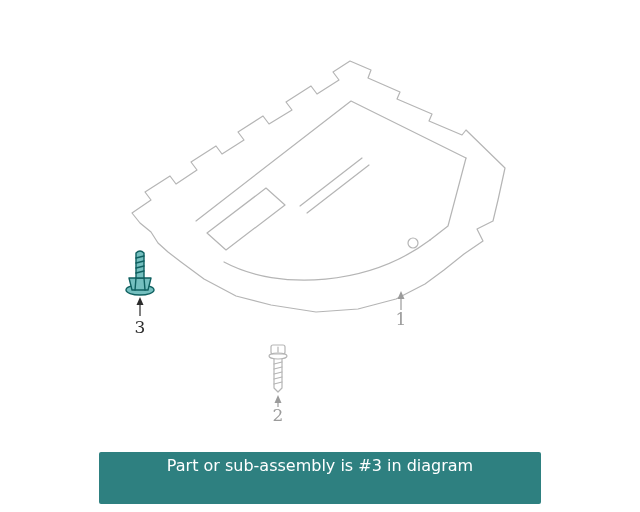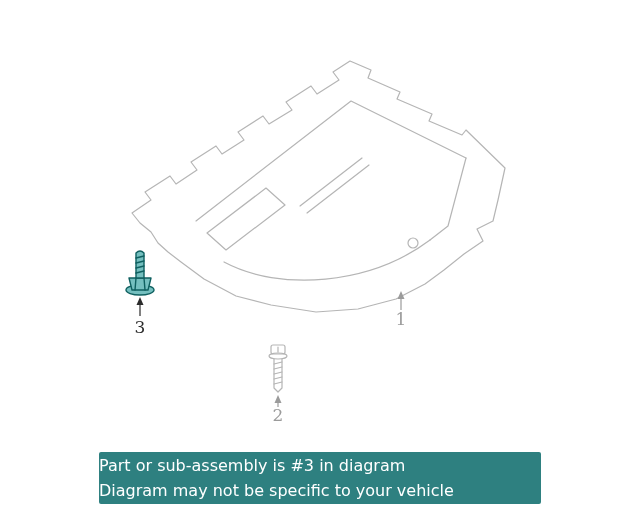--- a/index.html
+++ b/index.html
@@ -22,20 +22,21 @@
     left: 0;
     top: 0;
   }
   .banner {
     position: absolute;
     left: 99px;
     top: 452px;
     width: 442px;
     height: 52px;
     box-sizing: border-box;
+    text-align: center;
     font-size: 16px;
     line-height: 25px;
     padding-top: 1px;
     border-radius: 2px;
   }
   .callout-text {
     font-family: "DejaVu Serif", serif;
     font-size: 17px;
   }
 </style>
@@ -98,16 +99,15 @@
     <g>
       <path d="M140 297 L136.5 305 L143.5 305 Z" fill="#2b2b2b"></path>
       <line x1="140" y1="305" x2="140" y2="316" stroke-width="1.2" stroke="#2b2b2b"></line>
       <text class="callout-text" x="140" y="333" text-anchor="middle" fill="#2b2b2b">3</text>
     </g>
 
   </svg>
 
   <div class="banner" style="background-color: rgb(46, 128, 128); color: rgb(255, 255, 255);">
     <div>Part or sub-assembly is #3 in diagram</div>
-    <div>Diagram may not be specific to your vehicle</div>
   </div>
 
 </div>
 
 </body></html>

